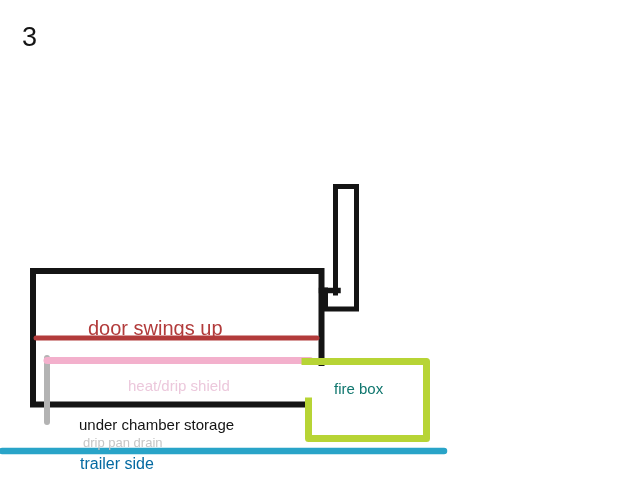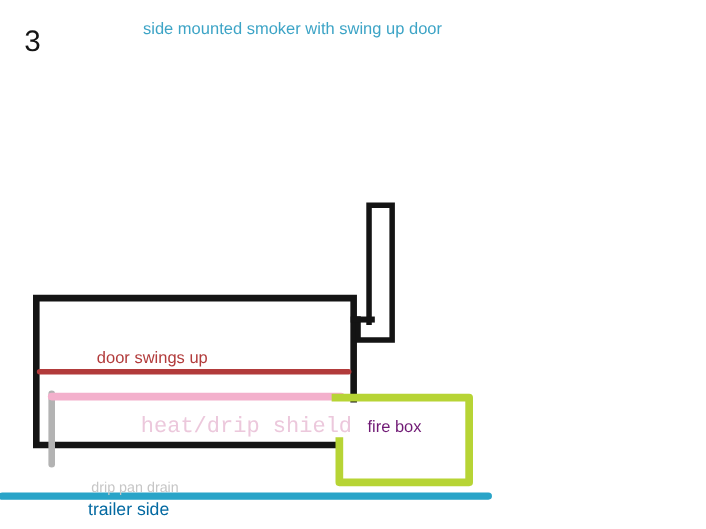--- a/index.html
+++ b/index.html
@@ -22,22 +22,22 @@
   }
   .lbl {
     position: absolute;
     white-space: nowrap;
     line-height: 1.15;
     user-select: none;
   }
   .lbl-page-num    { left: 22px;  top: 22px;  font-size: 27px; color: #141414; }
   .lbl-title       { left: 130px; top: 18px;  font-size: 15px; }
   .lbl-smoke-stack { left: 364px; top: 271px; font-size: 15px; color: #141414; }
-  .lbl-door        { left: 88px;  top: 317px; font-size: 15px; }
-  .lbl-shield      { left: 128px; top: 377px; font-size: 20px; font-family: Liberation Mono, monospace; }
+  .lbl-door        { left: 88px;  top: 317px; font-size: 20px; }
+  .lbl-shield      { left: 128px; top: 377px; font-size: 15px; }
   .lbl-firebox     { left: 334px; top: 380px; font-size: 15px; }
   .lbl-storage     { left: 79px;  top: 416px; font-size: 15px; color: #141414; }
   .lbl-drain       { left: 43px;  top: 436px; font-size: 13px; margin-left: 40px; }
   .lbl-trailer     { left: 80px;  top: 455px; font-size: 16px; }
 </style>
 </head>
 <body>
 
 <div id="canvas">
 
@@ -55,27 +55,27 @@
 
     <line x1="47" y1="360.5" x2="310" y2="360.5" stroke-width="7" stroke-linecap="round" stroke="#f3b0cc"></line>
 
     <polyline points="305,361.5 426.5,361.5 426.5,438.5 308.5,438.5 308.5,401" fill="none" stroke-width="7" stroke-linecap="square" stroke-linejoin="round" stroke="#b7d435"></polyline>
 
     <line x1="2" y1="451" x2="444" y2="451" stroke-width="6.5" stroke-linecap="round" stroke="#29a4c8"></line>
   </svg>
 
   <span class="lbl lbl-page-num">3</span>
 
-  <span class="lbl lbl-title" style="color: rgb(61, 164, 198);">side mounted smoker with swing up door</span>
 
 
   <span class="lbl lbl-door" style="color: rgb(178, 59, 59);">door swings up</span>
 
   <span class="lbl lbl-shield" style="color: rgb(236, 200, 220);">heat/drip shield</span>
 
-  <span class="lbl lbl-firebox" style="color: #701a75;">fire box</span>
+  <span class="lbl lbl-firebox" style="color: #0f766e;">fire box</span>
 
+  <span class="lbl lbl-storage">under chamber storage</span>
 
   <span class="lbl lbl-drain" style="color: rgb(198, 198, 198);">drip pan drain</span>
 
   <span class="lbl lbl-trailer" style="color: #0369a1;">trailer side</span>
 
 </div>
 
 </body></html>

